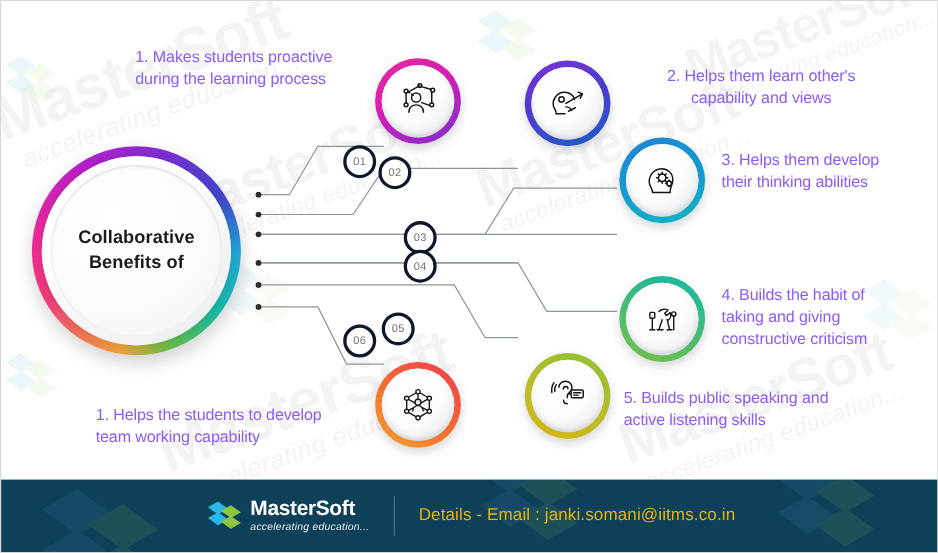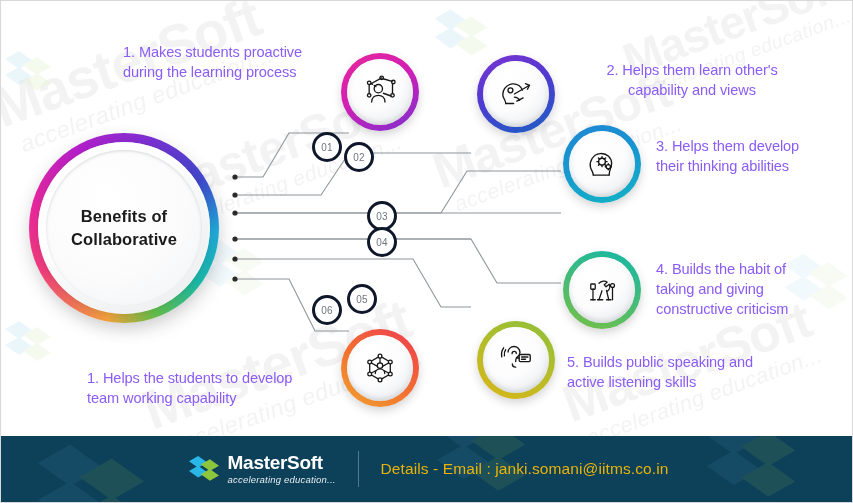--- a/index.html
+++ b/index.html
@@ -224,22 +224,22 @@
     </g>
   </svg>
 
   <div class="hub-wrap">
     <div class="hub-shadow"></div>
     <div class="hub-ring"></div>
     <div class="hub-inner"></div>
     <div class="hub-inner2"></div>
     <div class="hub-text">
       <div>
+        <div>Collaborative</div>
         <div>Benefits of</div>
-        <div>Collaborative</div>
       </div>
     </div>
   </div>
 
   <div class="node" style="left:340px;top:52px;">
     <div class="sh"></div>
     <div class="ring" style="background:linear-gradient(150deg,#e8289a 0%,#d21fb4 45%,#7b2fd0 100%);"></div>
     <div class="face">
       <svg width="40" height="40" viewBox="0 0 48 48">
         <g fill="none" stroke="#161616" stroke-width="1.6" stroke-linecap="round" stroke-linejoin="round">

